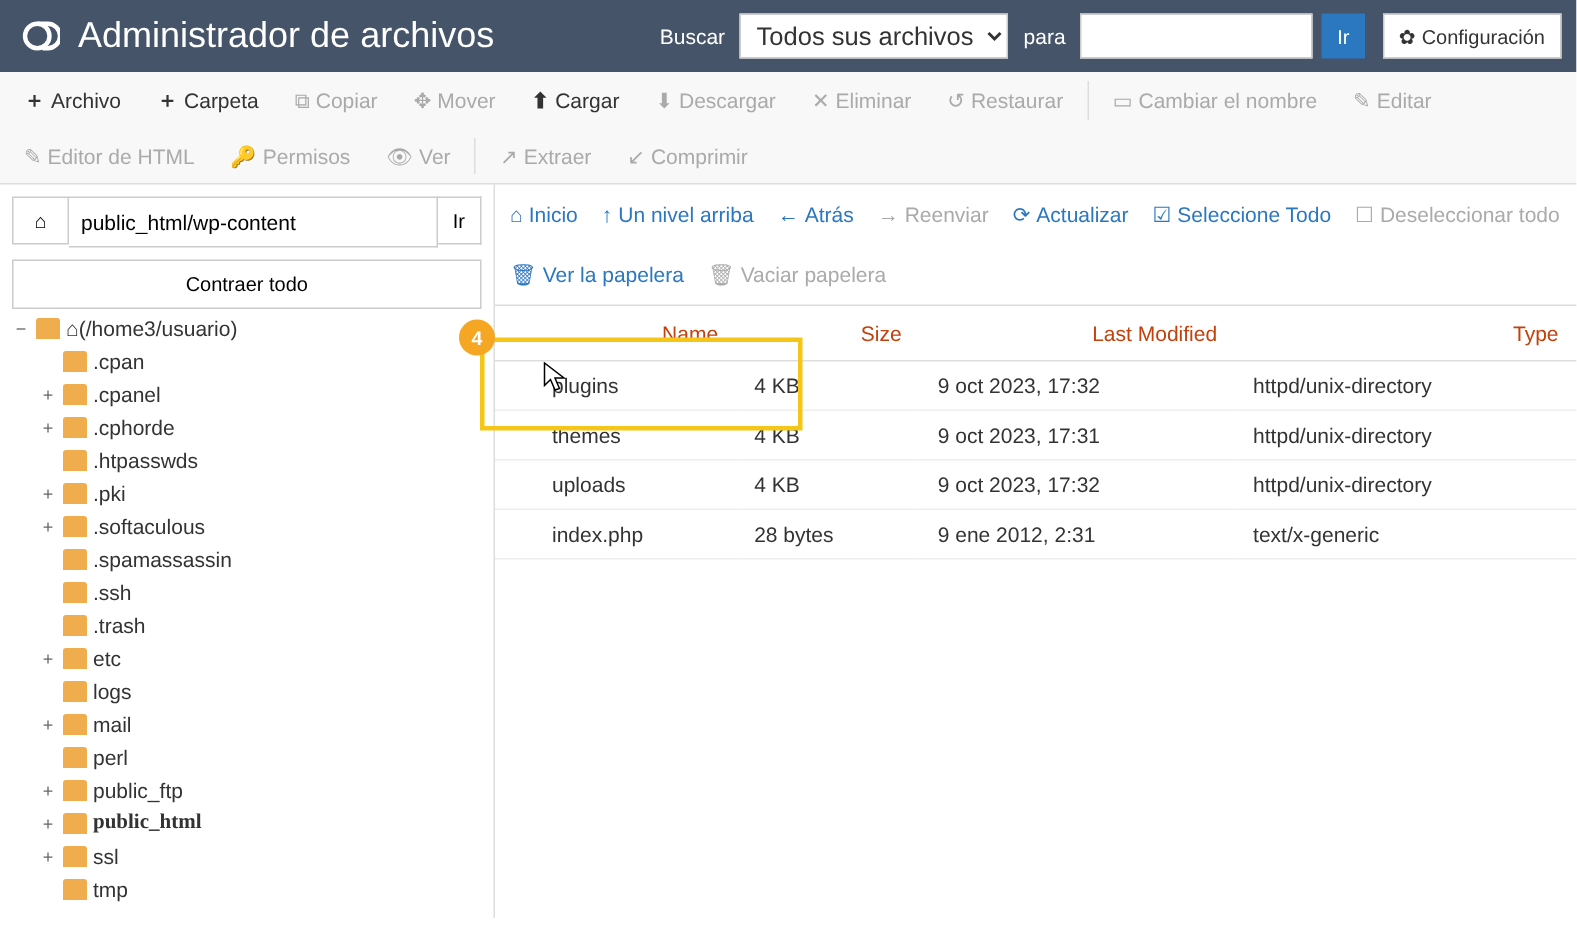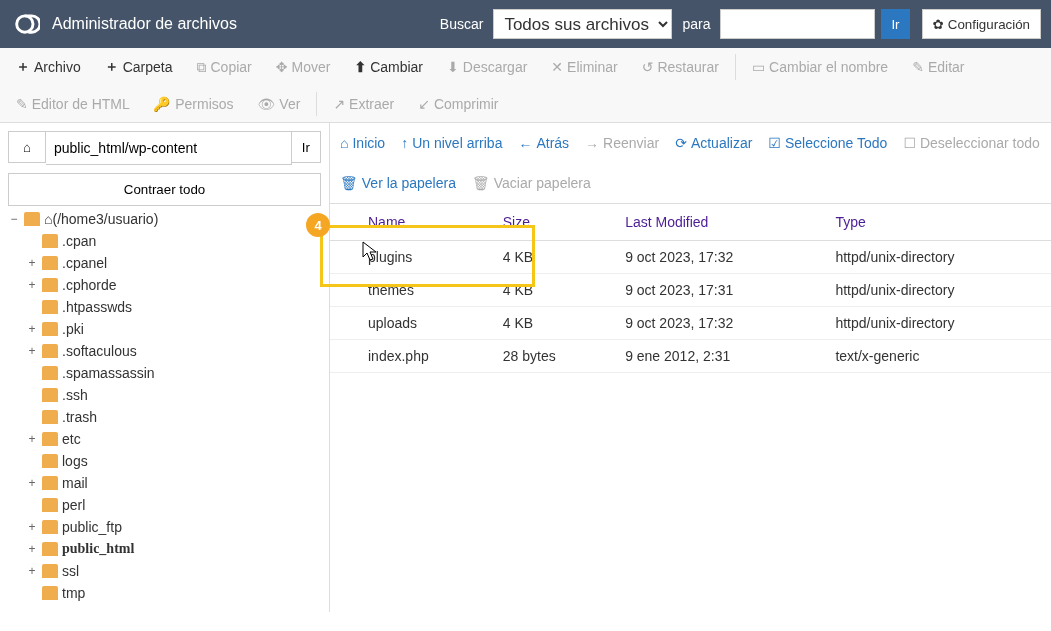--- a/index.html
+++ b/index.html
@@ -1,20 +1,20 @@
 <!DOCTYPE html>
 <html><head>
 <meta charset="utf-8">
 <style>
 * { box-sizing: border-box; margin: 0; padding: 0; font-family: "Helvetica Neue", Arial, sans-serif; }
 body { background: #fff; font-size: 14px; color: #333; width: 1051px; }
 
 .header { background: #455468; color: #fff; display: flex; align-items: center; padding: 8px 10px; height: 48px; }
 .cp-logo { width: 32px; height: 32px; display: flex; align-items: center; justify-content: center; margin-right: 10px; }
-.app-title { font-size: 16px; font-weight: 300; flex: 1; }
+.app-title { font-size: 24px; font-weight: 300; flex: 1; }
 .search-area { display: flex; align-items: center; gap: 6px; }
 .search-label { font-size: 14px; margin: 0 4px; }
 .search-select { background: #ffffff; color: #333; border: 1px solid #ccc; padding: 4px 6px; font-size: 17px; height: 30px; min-width: 150px; }
 .search-input { background: #fff; border: 1px solid #ccc; height: 30px; width: 155px; padding: 0 6px; }
 .btn-go { background: #2b77c0; color: #fff; border: none; height: 30px; padding: 0 10px; cursor: pointer; }
 .btn-config { background: #fff; color: #333; border: 1px solid #ccc; height: 30px; padding: 0 10px; cursor: pointer; margin-left: 6px; display: flex; align-items: center; gap: 4px; }
 
 .toolbar { background: #f8f8f8; border-bottom: 1px solid #ddd; display: flex; flex-wrap: wrap; padding: 0 4px; }
 .tb-btn { background: transparent; border: none; padding: 10px 12px; font-size: 14px; color: #333; cursor: pointer; display: flex; align-items: center; gap: 4px; }
 .tb-btn.disabled { color: #aaa; cursor: default; }
@@ -37,21 +37,21 @@
 .tree-label { white-space: nowrap; }
 .tree-label.bold { font-weight: bold; font-family: Liberation Serif, serif; }
 .tree-children { padding-left: 18px; }
 
 .right { flex: 1; }
 .right-toolbar { border-bottom: 1px solid #ddd; padding: 8px 10px; display: flex; flex-wrap: wrap; gap: 16px; }
 .rt-btn { background: none; border: none; color: #2b77c0; cursor: pointer; font-size: 14px; display: flex; align-items: center; gap: 4px; padding: 4px 0; }
 .rt-btn.disabled { color: #aaa; }
 
 .file-table { width: 100%; border-collapse: collapse; }
-.file-table th { text-align: left; padding: 10px 12px; font-weight: normal; color: #4c1d95; border-bottom: 1px solid #ddd; cursor: pointer; }
+.file-table th { text-align: right; padding: 10px 12px; font-weight: normal; color: #c2410c; border-bottom: 1px solid #ddd; cursor: pointer; }
 .file-table td { padding: 8px 12px; border-bottom: 1px solid #eee; }
 .file-row { cursor: pointer; }
 .file-icon { width: 18px; height: 16px; background: #f0ad4e; border-radius: 2px; flex-shrink: 0; }
 .file-icon.file { background: #8e7cc3; }
 
 .highlight-box { position: absolute; border: 3px solid #f5c518; pointer-events: none; }
 .highlight-badge { position: absolute; width: 24px; height: 24px; background: #f5a623; color: #fff; border-radius: 50%; display: flex; align-items: center; justify-content: center; font-weight: bold; font-size: 13px; }
 .cursor-img { position: absolute; pointer-events: none; }
 </style>
 </head>
@@ -92,21 +92,21 @@
   <button class="tb-btn disabled">
       <span>⧉</span>
       <span>Copiar</span>
     </button>
   <button class="tb-btn disabled">
       <span>✥</span>
       <span>Mover</span>
     </button>
   <button class="tb-btn">
       <b>⬆</b>
-      <span>Cambiar</span>
+      <span>Cargar</span>
     </button>
   <button class="tb-btn disabled">
       <span>⬇</span>
       <span>Descargar</span>
     </button>
   <button class="tb-btn disabled">
       <span>✕</span>
       <span>Eliminar</span>
     </button>
   <button class="tb-btn disabled">

